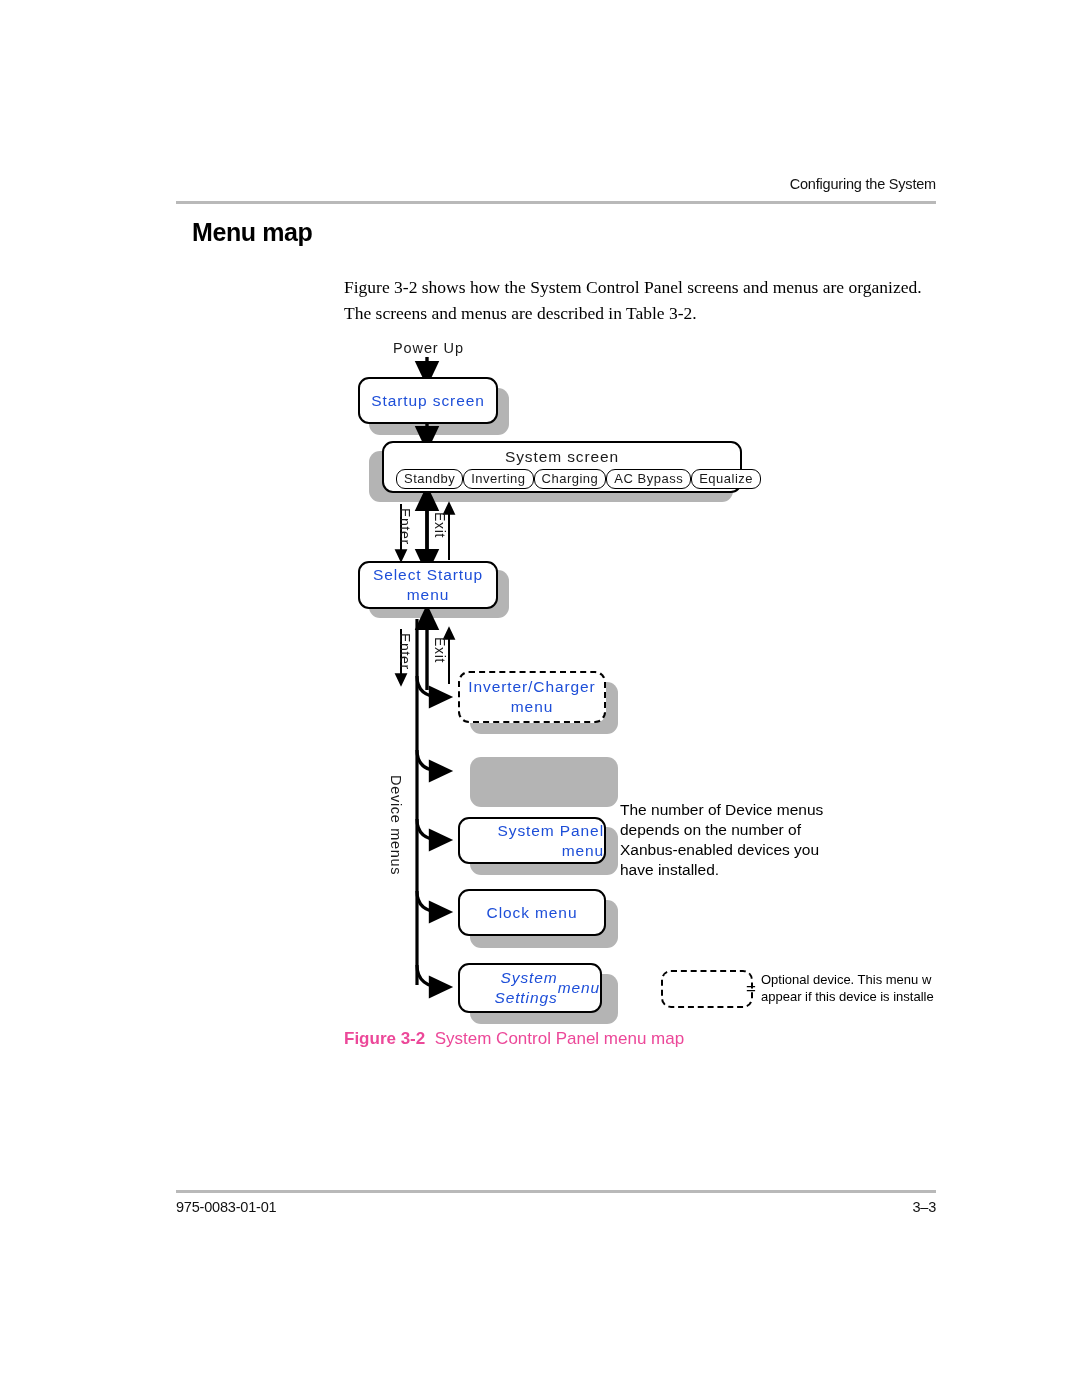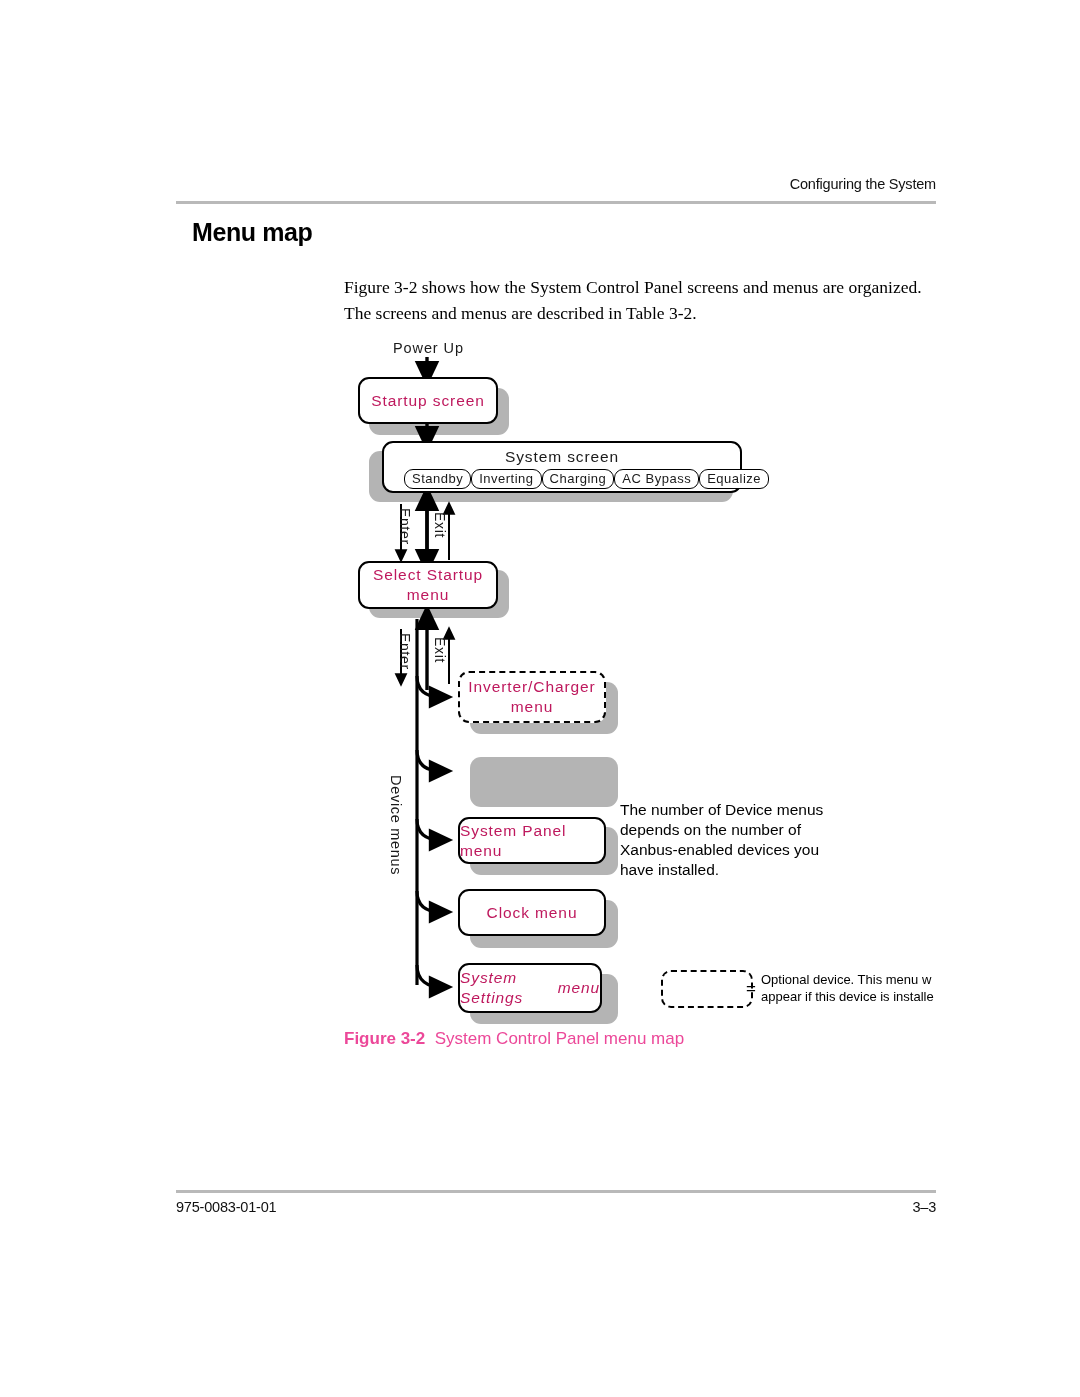--- a/index.html
+++ b/index.html
@@ -93,26 +93,26 @@
   }
 
   
   .node {
     position: absolute;
     box-sizing: border-box;
     background: #ffffff;
     border: 2.2px solid #000;
     border-radius: 11px;
     display: flex; align-items: center; justify-content: center;
-    text-align: left;
+    text-align: right;
     font-family: "Liberation Sans", sans-serif;
     font-size: 15.5px;
     letter-spacing: 0.9px;
     line-height: 20px;
-    color: #be185d;
+    color: #1d4ed8;
     z-index: 3;
   }
   .node.dashed {
     border-style: dashed;
     border-width: 2.2px;
   }
   .shadow {
     position: absolute;
     background: #b4b4b4;
     border-radius: 11px;
@@ -133,21 +133,21 @@
   .sys-title {
     text-align: center;
     font-size: 15.5px;
     letter-spacing: 0.9px;
     color: #1a1a1a;
     font-family: "Liberation Sans", sans-serif;
   }
   .pill-row {
     display: flex;
     justify-content: space-between;
-    padding: 3px 6px 0 20px;
+    padding: 3px 6px 0 12px;
   }
   .pill {
     border: 1.8px solid #000;
     border-radius: 9px;
     background: #fff;
     font-size: 13px;
     letter-spacing: 0.5px;
     padding: 1px 7px 2px 7px;
     color: #1a1a1a;
     font-family: "Liberation Sans", sans-serif;

